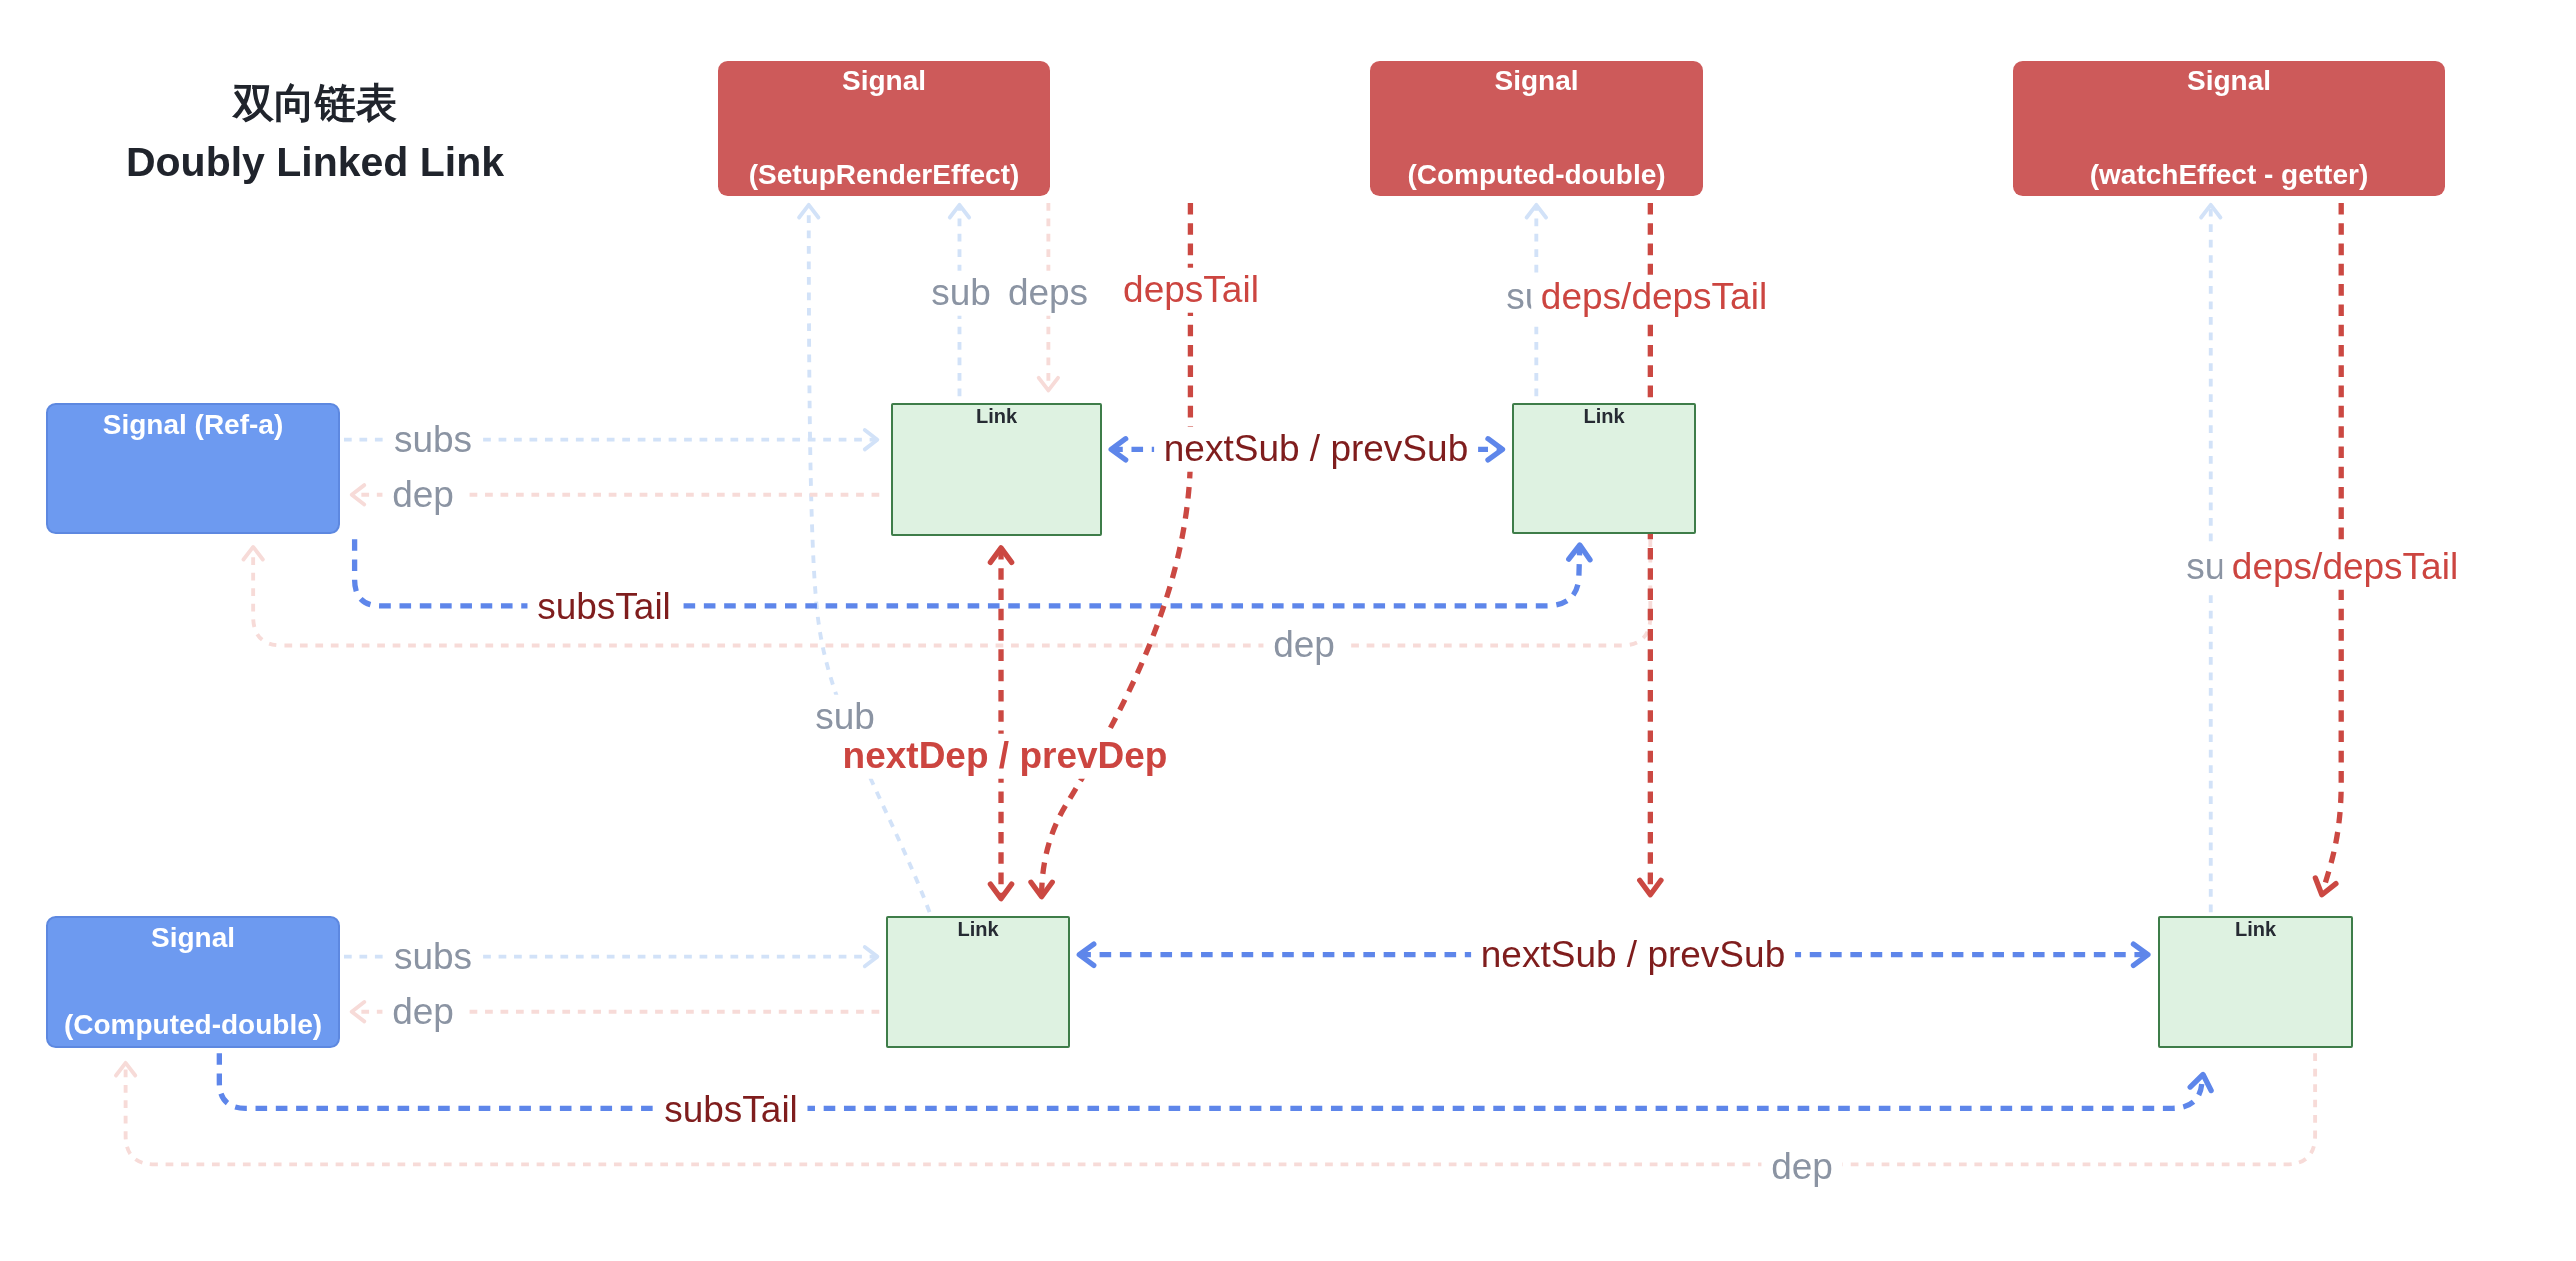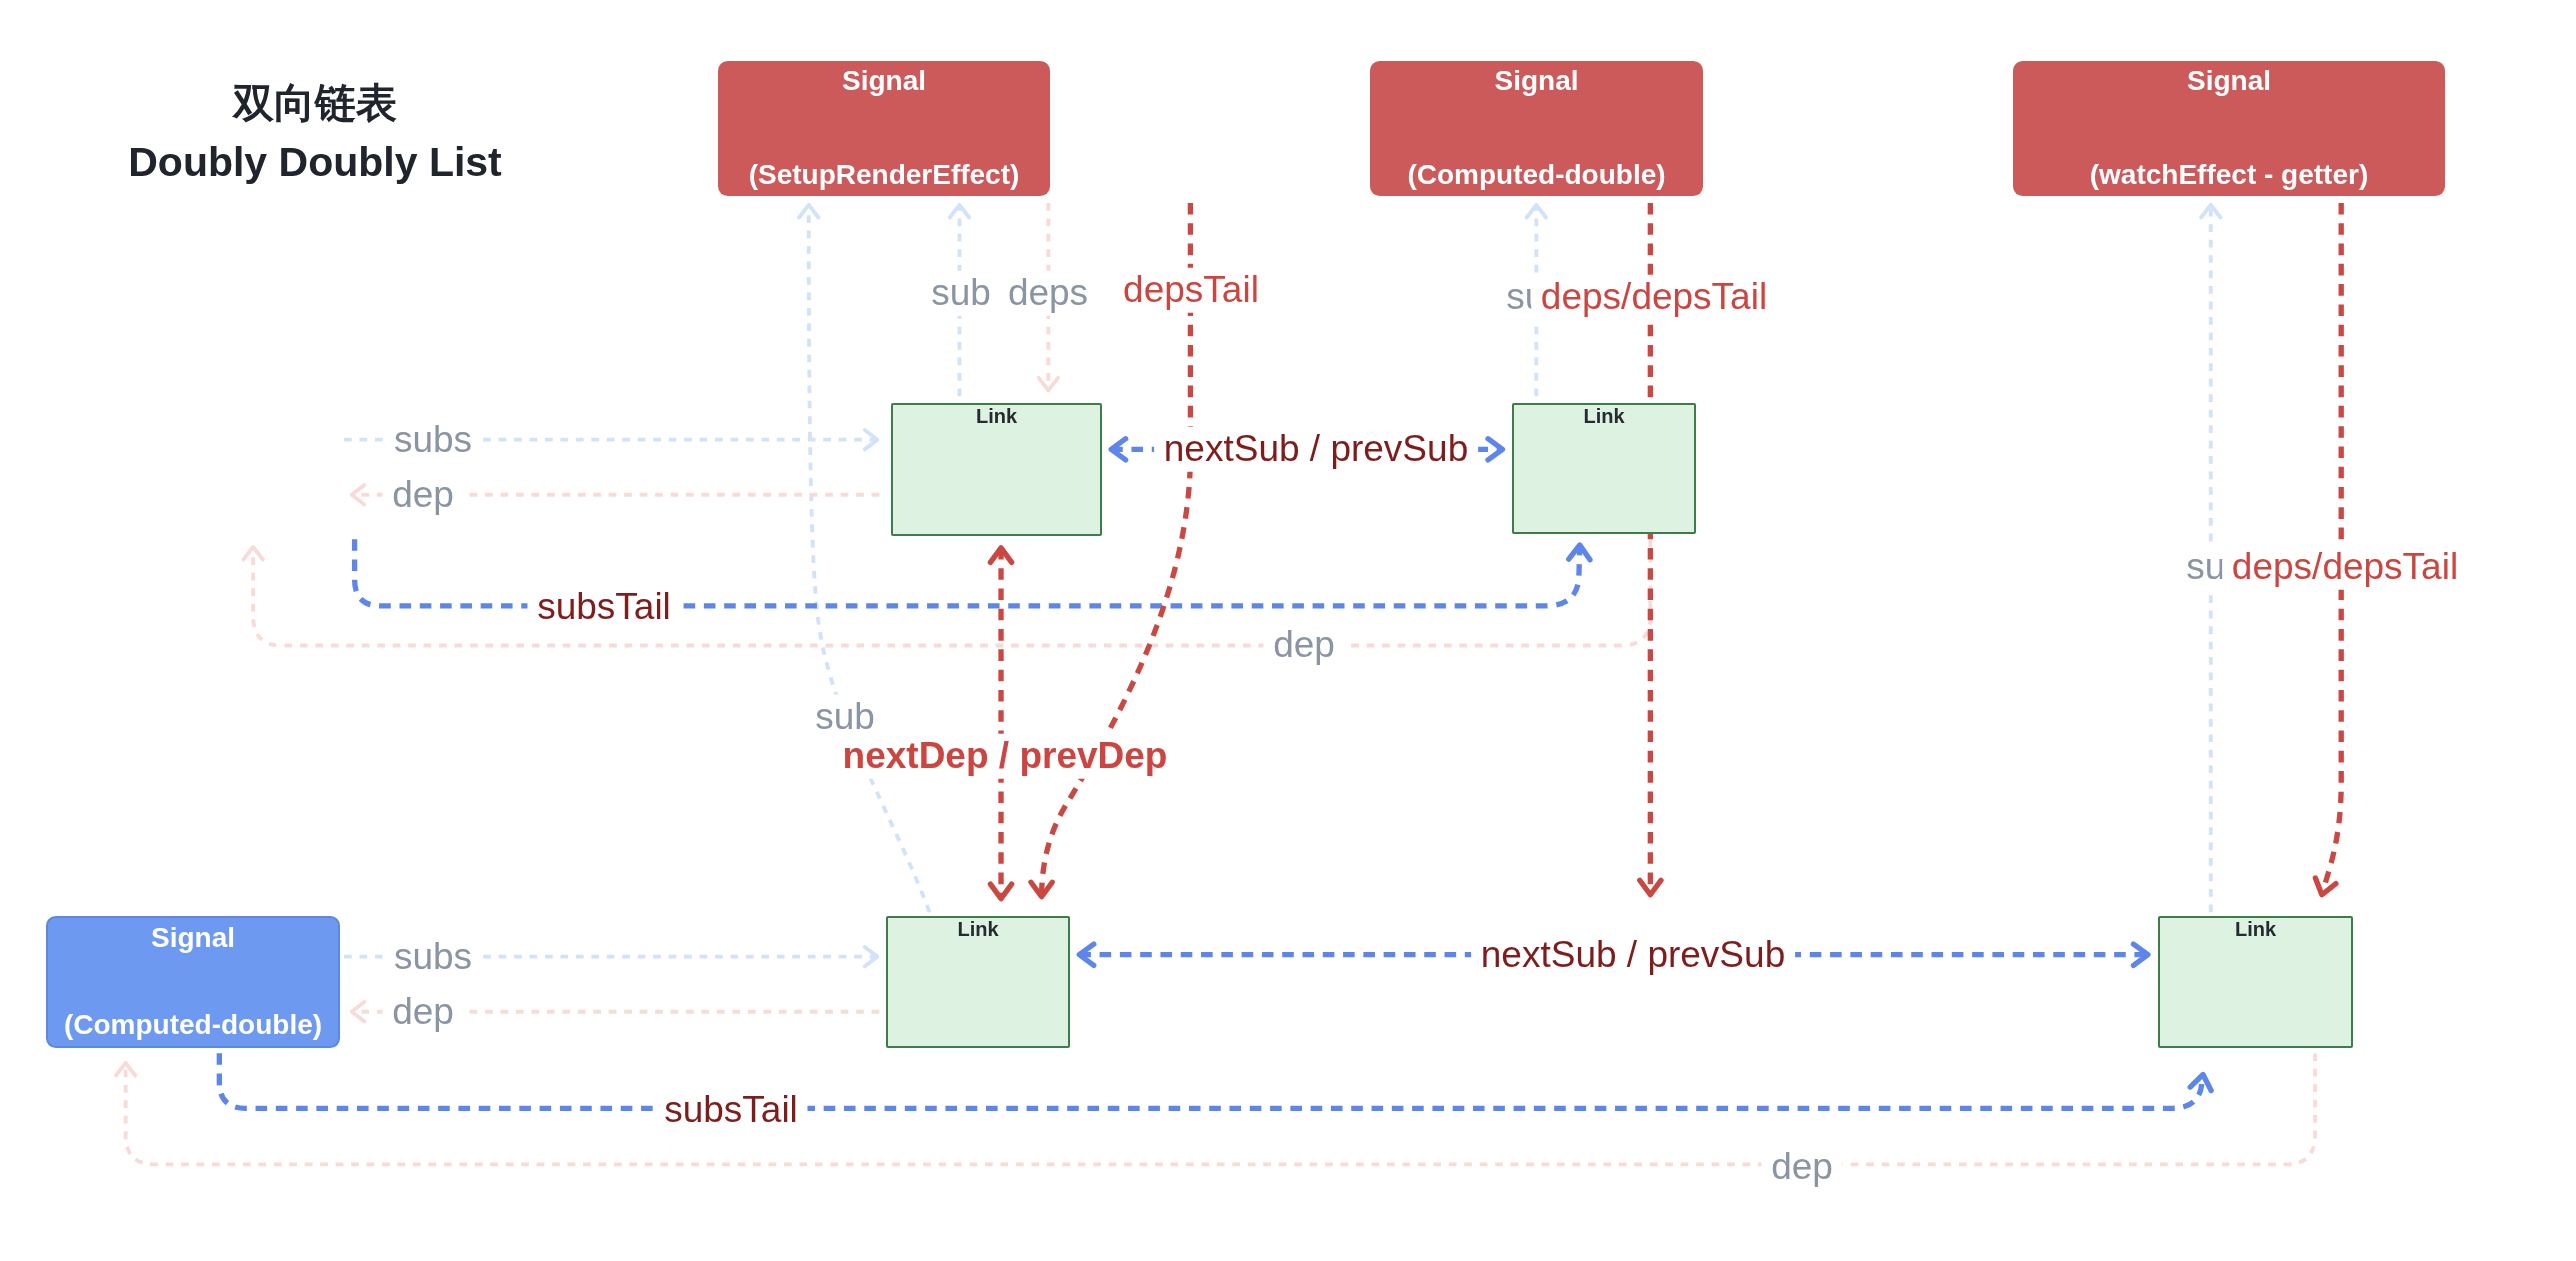--- a/index.html
+++ b/index.html
@@ -66,35 +66,38 @@
     <path class="sb" d="M367,558 V600 Q367,627 394,627 H1600 Q1632,627 1634,598 L1635,564" marker-end="url(#msb)"></path>
     <path class="sb" d="M227,1090 V1120 Q227,1147 254,1147 H2248 Q2278,1147 2279,1118 L2280,1112" marker-end="url(#msb)"></path>
 
     <path class="sr" d="M1232,210 V470 C1232,610 1160,740 1105,830 C1085,862 1078,895 1078,928" marker-end="url(#msr)"></path>
     <path class="sr" d="M1708,210 V926" marker-end="url(#msr)"></path>
     <path class="sr" d="M2423,210 V810 C2423,870 2410,900 2403,926" marker-end="url(#msr)"></path>
     <path class="sr" d="M1036,567 V930" marker-start="url(#msr)" marker-end="url(#msr)"></path>
   </svg>
 
   <div class="title" style="left:315px;top:103px;">双向链表</div>
-  <div class="title" style="left:315px;top:162px;">Doubly Doubly List</div>
+  <div class="title" style="left:315px;top:162px;">Doubly Linked Link</div>
 
   <div class="node node-red" style="left:718px;top:61px;width:332px;height:135px;">
     <span>Signal</span>
     <span>(SetupRenderEffect)</span>
   </div>
   <div class="node node-red" style="left:1370px;top:61px;width:333px;height:135px;">
     <span>Signal</span>
     <span>(Computed-double)</span>
   </div>
   <div class="node node-red" style="left:2013px;top:61px;width:432px;height:135px;">
     <span>Signal</span>
     <span>(watchEffect - getter)</span>
   </div>
 
+  <div class="node node-blue" style="left:46px;top:403px;width:294px;height:131px;">
+    <span>Signal (Ref-a)</span>
+  </div>
   <div class="node node-blue" style="left:46px;top:916px;width:294px;height:132px;">
     <span>Signal</span>
     <span>(Computed-double)</span>
   </div>
 
   <div class="node node-green" style="left:891px;top:403px;width:211px;height:133px;">
     <span>Link</span>
   </div>
   <div class="node node-green" style="left:1512px;top:403px;width:184px;height:131px;">
     <span>Link</span>

